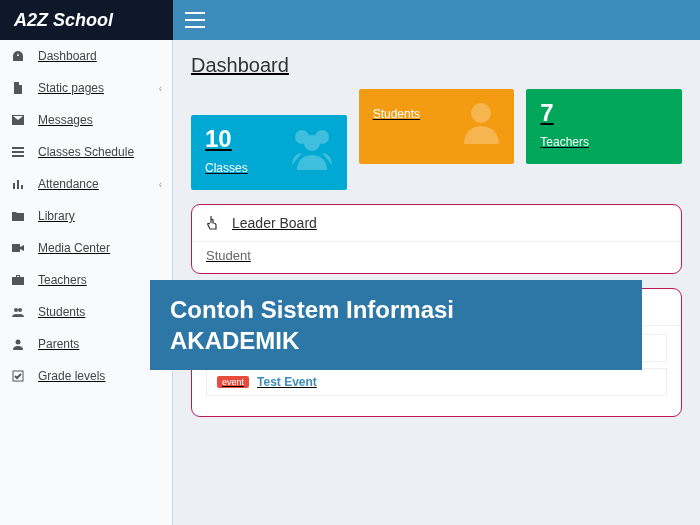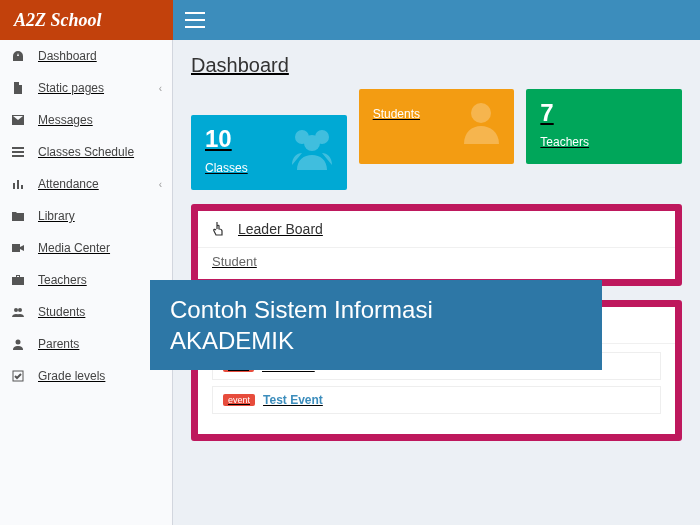--- a/index.html
+++ b/index.html
@@ -1,47 +1,47 @@
 <!DOCTYPE html>
 <html><head>
   <meta charset="utf-8">
   <style>
     * { margin: 0; padding: 0; box-sizing: border-box; }
     body { font-family: Arial, Helvetica, sans-serif; background: #ecf0f5; width: 700px; height: 525px; overflow: hidden; position: relative; }
     .header { height: 40px; display: flex; }
-    .logo { width: 173px; background: #c2410c; color: #fff; font-style: italic; font-weight: bold; font-size: 18px; display: flex; align-items: center; padding-left: 14px; font-family: Liberation Serif, serif; }
+    .logo { width: 173px; background: #0f172a; color: #fff; font-style: italic; font-weight: bold; font-size: 18px; display: flex; align-items: center; padding-left: 14px; font-family: Liberation Sans, sans-serif; }
     .topbar { flex: 1; background: #3c8dbc; display: flex; align-items: center; padding-left: 12px; }
     .hamburger { width: 20px; height: 16px; cursor: pointer; display: flex; flex-direction: column; justify-content: space-between; }
     .hamburger span { display: block; height: 2px; background: #fff; width: 100%; }
     .container { display: flex; height: calc(100% - 40px); text-decoration: underline; }
     .sidebar { width: 173px; background: #f9fafc; border-right: 1px solid #d2d6de; overflow-y: auto; }
     .sidebar-item { display: flex; align-items: center; padding: 9px 12px; font-size: 12px; color: #444; cursor: pointer; position: relative; }
     .sidebar-item .icon { width: 18px; margin-right: 8px; color: #555; font-size: 12px; text-align: center; }
     .sidebar-item .chevron { position: absolute; right: 10px; color: #999; font-size: 10px; }
     .main { flex: 1; padding: 14px 18px; overflow: hidden; position: relative; }
     .page-title { font-size: 20px; color: #333; font-weight: 400; margin-bottom: 12px; }
     .cards { display: flex; gap: 12px; margin-bottom: 14px; }
     .card { flex: 1; min-width: 0; color: #fff; padding: 10px 14px 12px; border-radius: 2px; position: relative; overflow: hidden; height: 75px; }
     .card-cyan { background: #00a9d4; margin-top: 26px; }
     .card-orange { background: #f39c12; }
     .card-green { background: #00a65a; }
     .card-number { font-size: 24px; font-weight: bold; }
     .card-label { font-size: 12px; margin-top: 8px; }
     .card-icon { position: absolute; right: 10px; top: 10px; opacity: 0.25; }
-    .panel { background: #fff; border: 7px solid #be185d; border-radius: 3px; margin-bottom: 14px; }
+    .panel { background: #fff; border: 1px solid #be185d; border-radius: 9px; margin-bottom: 14px; }
     .panel-head { display: flex; align-items: center; padding: 10px 14px; font-size: 14px; color: #333; border-bottom: 1px solid #f0f0f0; }
     .panel-head .icon { margin-right: 10px; width: 16px; }
     .panel-body { padding: 8px 14px 14px; }
     .sub-label { font-size: 13px; color: #666; padding: 6px 14px 10px; }
     .news-item { display: flex; align-items: center; border: 1px solid #eee; padding: 6px 10px; margin-bottom: 6px; font-size: 12px; }
     .news-badge { color: #fff; font-size: 9px; padding: 1px 5px; border-radius: 2px; margin-right: 8px; }
     .badge-news { background: #e74c3c; }
     .badge-event { background: #e74c3c; }
     .news-link { color: #3c8dbc; font-weight: bold; }
-    .overlay-banner { position: absolute; left: 150px; top: 280px; background: #2d77a6; color: #fff; padding: 14px 20px; font-size: 24px; font-weight: normal; line-height: 1.3; z-index: 100; width: 452px; }
+    .overlay-banner { position: absolute; left: 150px; top: 280px; background: #2d77a6; color: #fff; padding: 14px 20px; font-size: 24px; font-weight: bold; line-height: 1.3; z-index: 100; width: 492px; }
     svg { display: block; }
   </style>
 </head>
 <body>
 
 <div class="header">
   <div class="logo">A2Z School</div>
   <div class="topbar">
     <div class="hamburger">
       <span></span>

